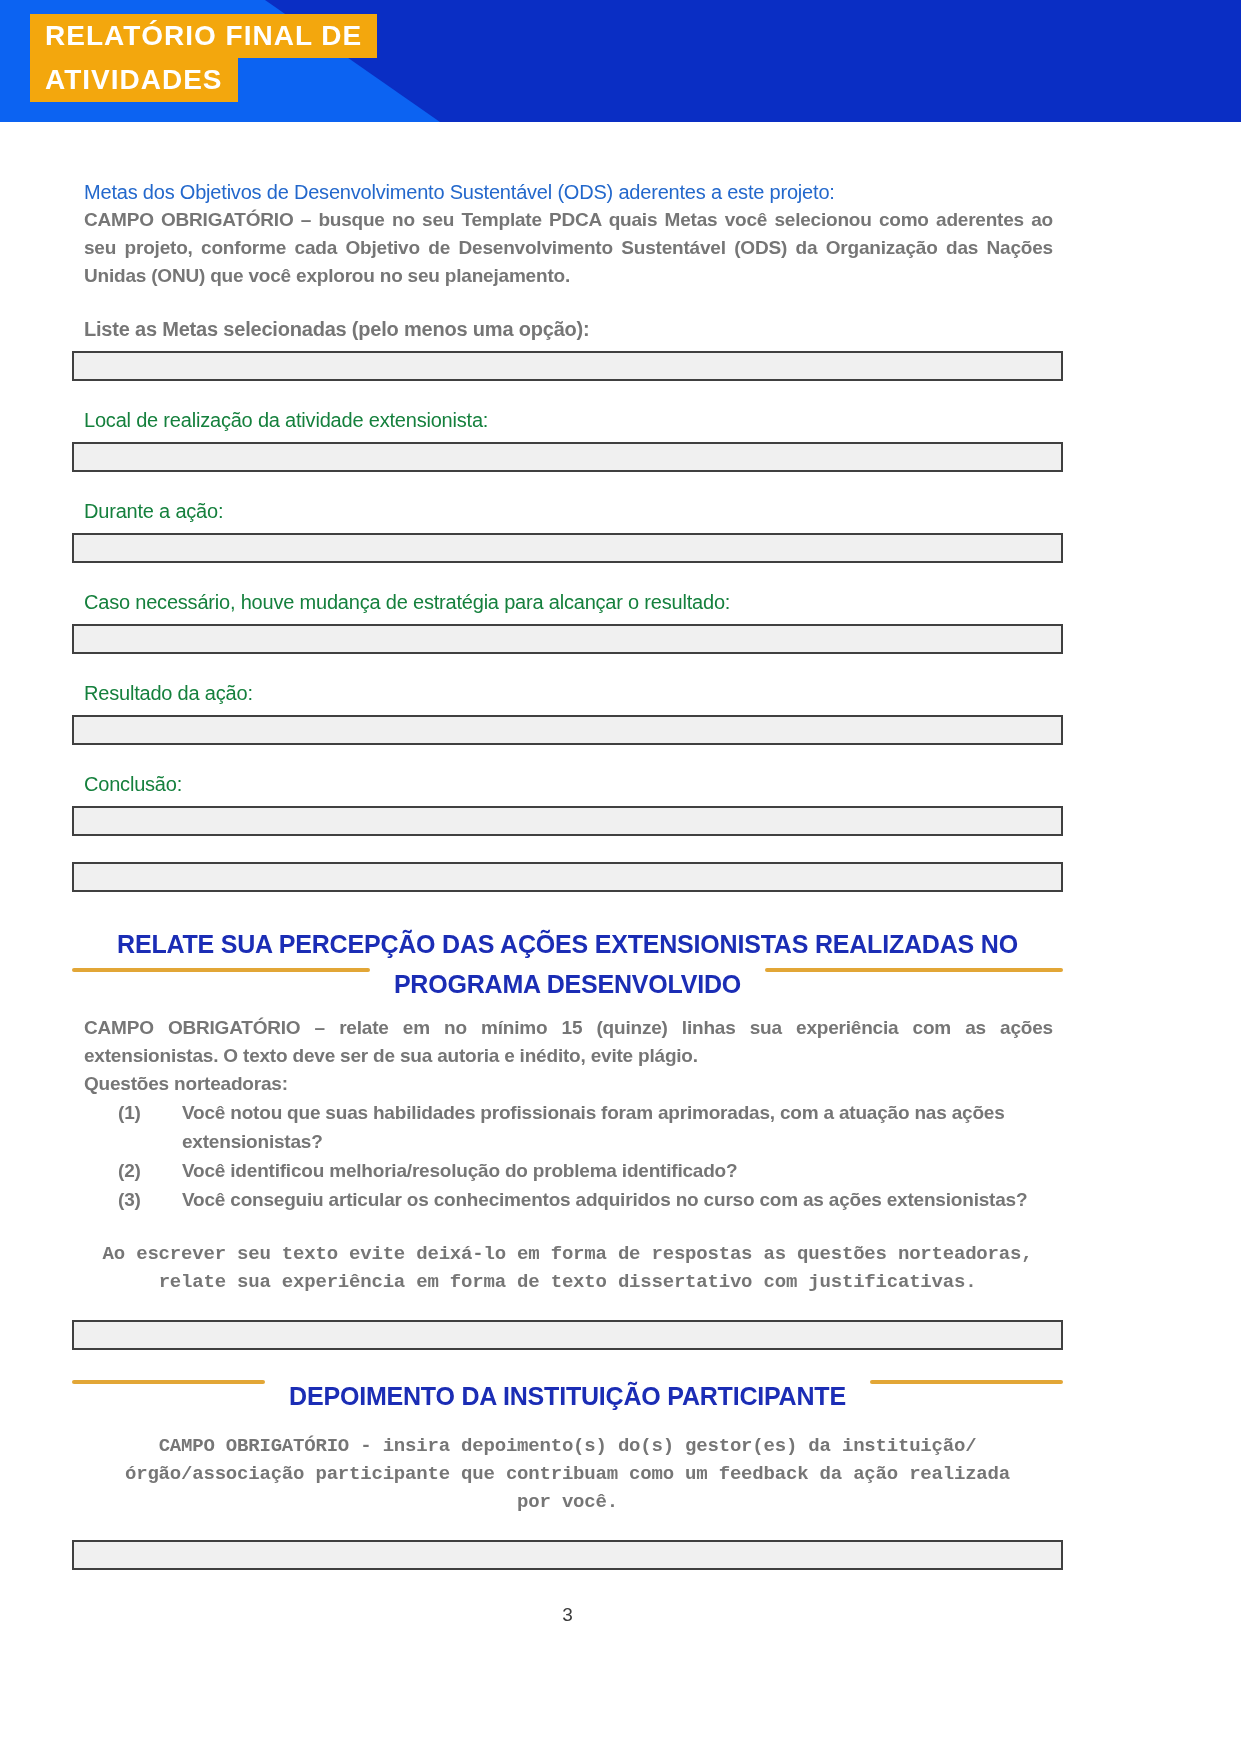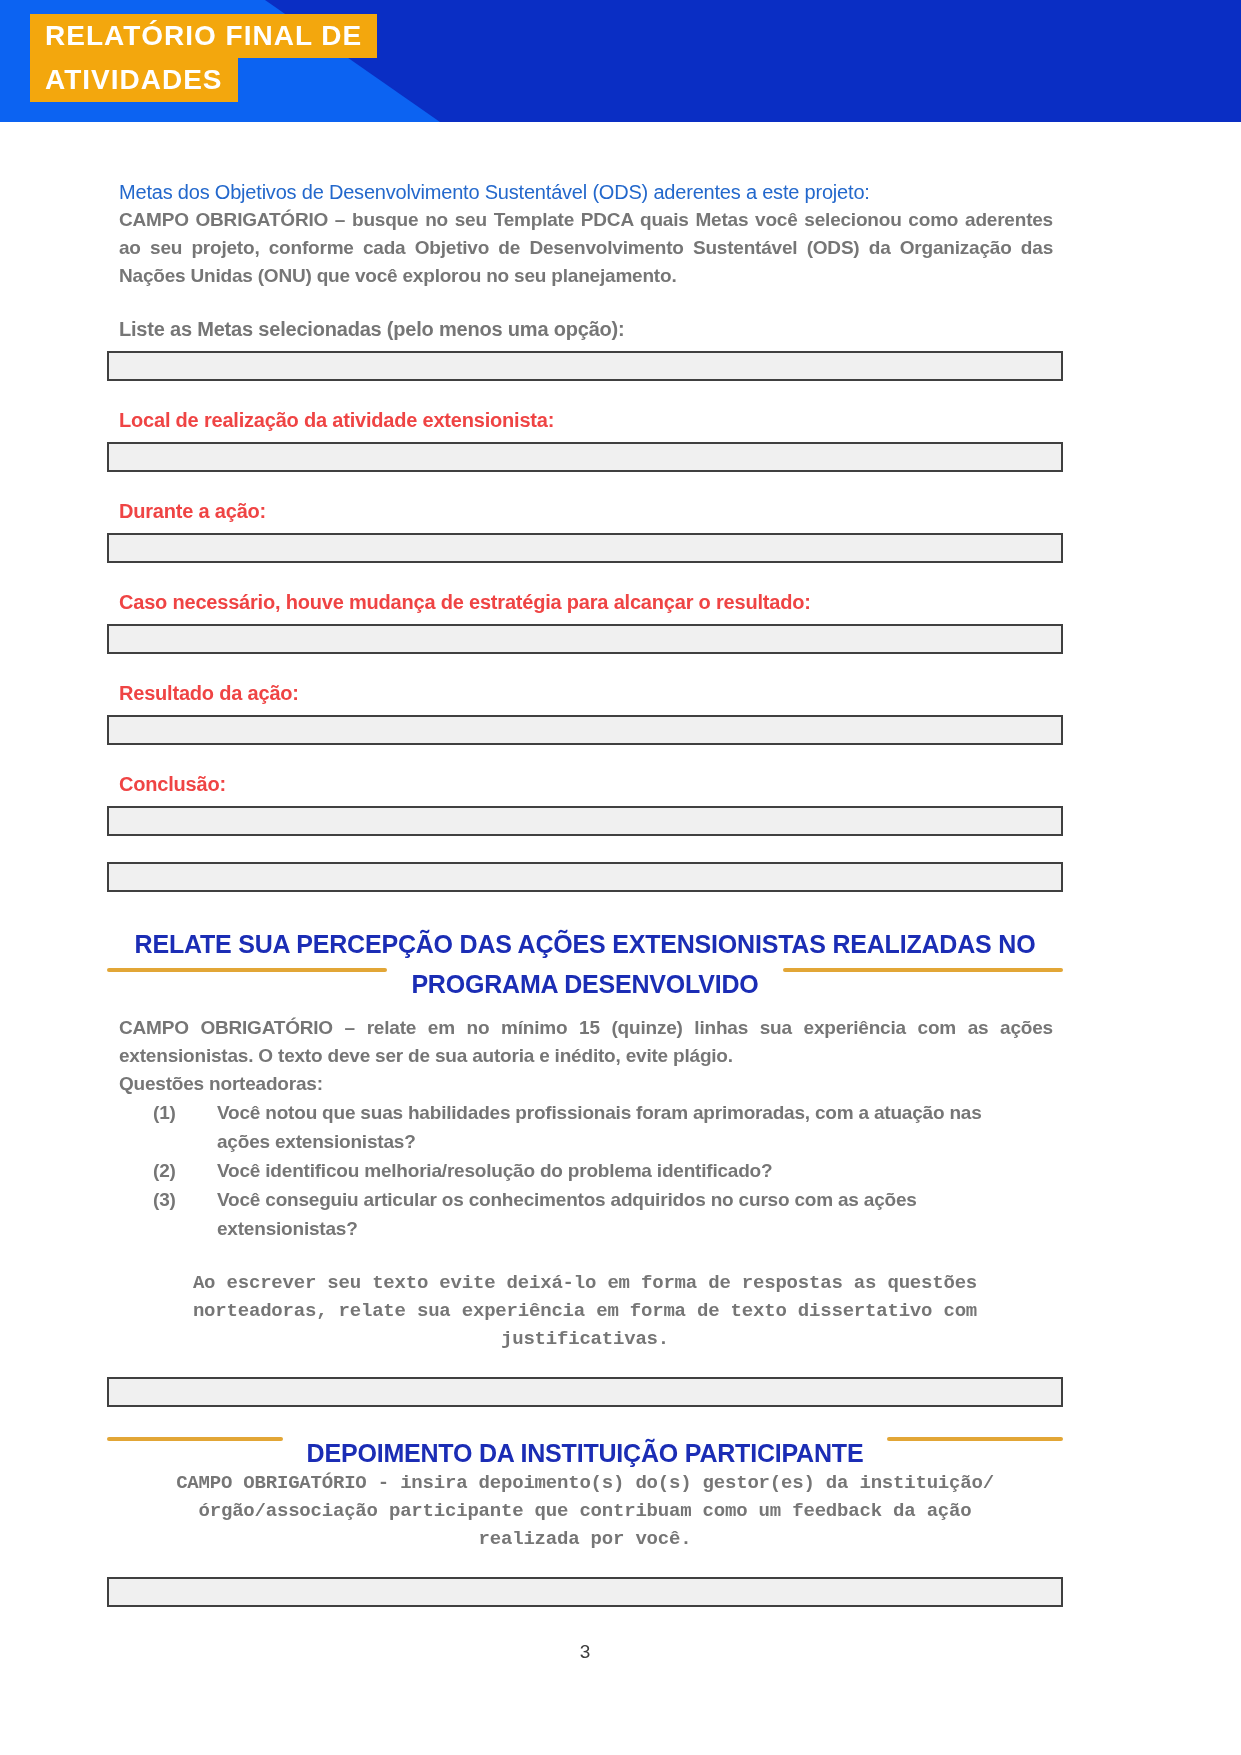--- a/index.html
+++ b/index.html
@@ -23,21 +23,21 @@
     background:#F3A70D;
     color:#FFFFFF;
     font-size:28px;
     font-weight:bold;
     letter-spacing:1px;
     height:44px;line-height:44px;
     padding:0 15px;
     white-space:nowrap;
   }
   
-  .content{padding:56px 178px 0 107px;}
+  .content{padding:56px 178px 0 72px;}
   .text-pad{padding-left:12px;padding-right:10px;}
   .intro-heading{
     margin:0;
     color:#2368CC;
     font-size:20px;line-height:28px;
     letter-spacing:-0.2px;
   }
   .gray-para{
     margin:0;
     color:#767676;
@@ -47,21 +47,21 @@
   }
   .justify{text-align:justify;}
   .center{text-align:center;font-family:Liberation Mono, monospace;}
   
   .field-group{margin-top:26px;}
   .field-label{
     font-size:20px;line-height:26px;
     margin-bottom:9px;
     letter-spacing:-0.2px;
   }
-  .field-label.blue{color:#ef4444;font-weight:bold;}
+  .field-label.blue{color:#15803d;font-weight:normal;}
   .field-label.gray{color:#767676;font-weight:bold;}
   .field-input{
     display:block;
     width:100%;
     height:30px;
     box-sizing:border-box;
     background:#F0F0F0;
     border:2px solid #404040;
     border-radius:0;
     font-family:"Liberation Sans",sans-serif;
@@ -74,21 +74,21 @@
   .st-line1{text-align:center;line-height:32px;}
   .st-flex{display:flex;gap:24px;margin-top:8px;}
   .gold-rule{flex:1;height:4px;background:#E2A636;border-radius:2px;}
   .st-text{white-space:nowrap;line-height:32px;}
   
   .q-item{display:flex;color:#767676;font-weight:bold;font-size:19px;line-height:29px;letter-spacing:-0.2px;}
   .q-num{width:64px;margin-left:46px;flex-shrink:0;}
   .q-text{flex:1;padding-right:30px;}
   .note{margin-top:26px;padding:0 30px;}
   .big-box{margin-top:24px;}
-  .dep-body{margin-top:0;padding:0 40px;}
+  .dep-body{margin-top:20px;padding:0 40px;}
   .page-number{
     margin-top:34px;
     text-align:center;
     color:#3C3C3C;
     font-size:19px;
   }
   .mt14{margin-top:14px;}
   .mt30{margin-top:30px;}
 </style>
 </head>

